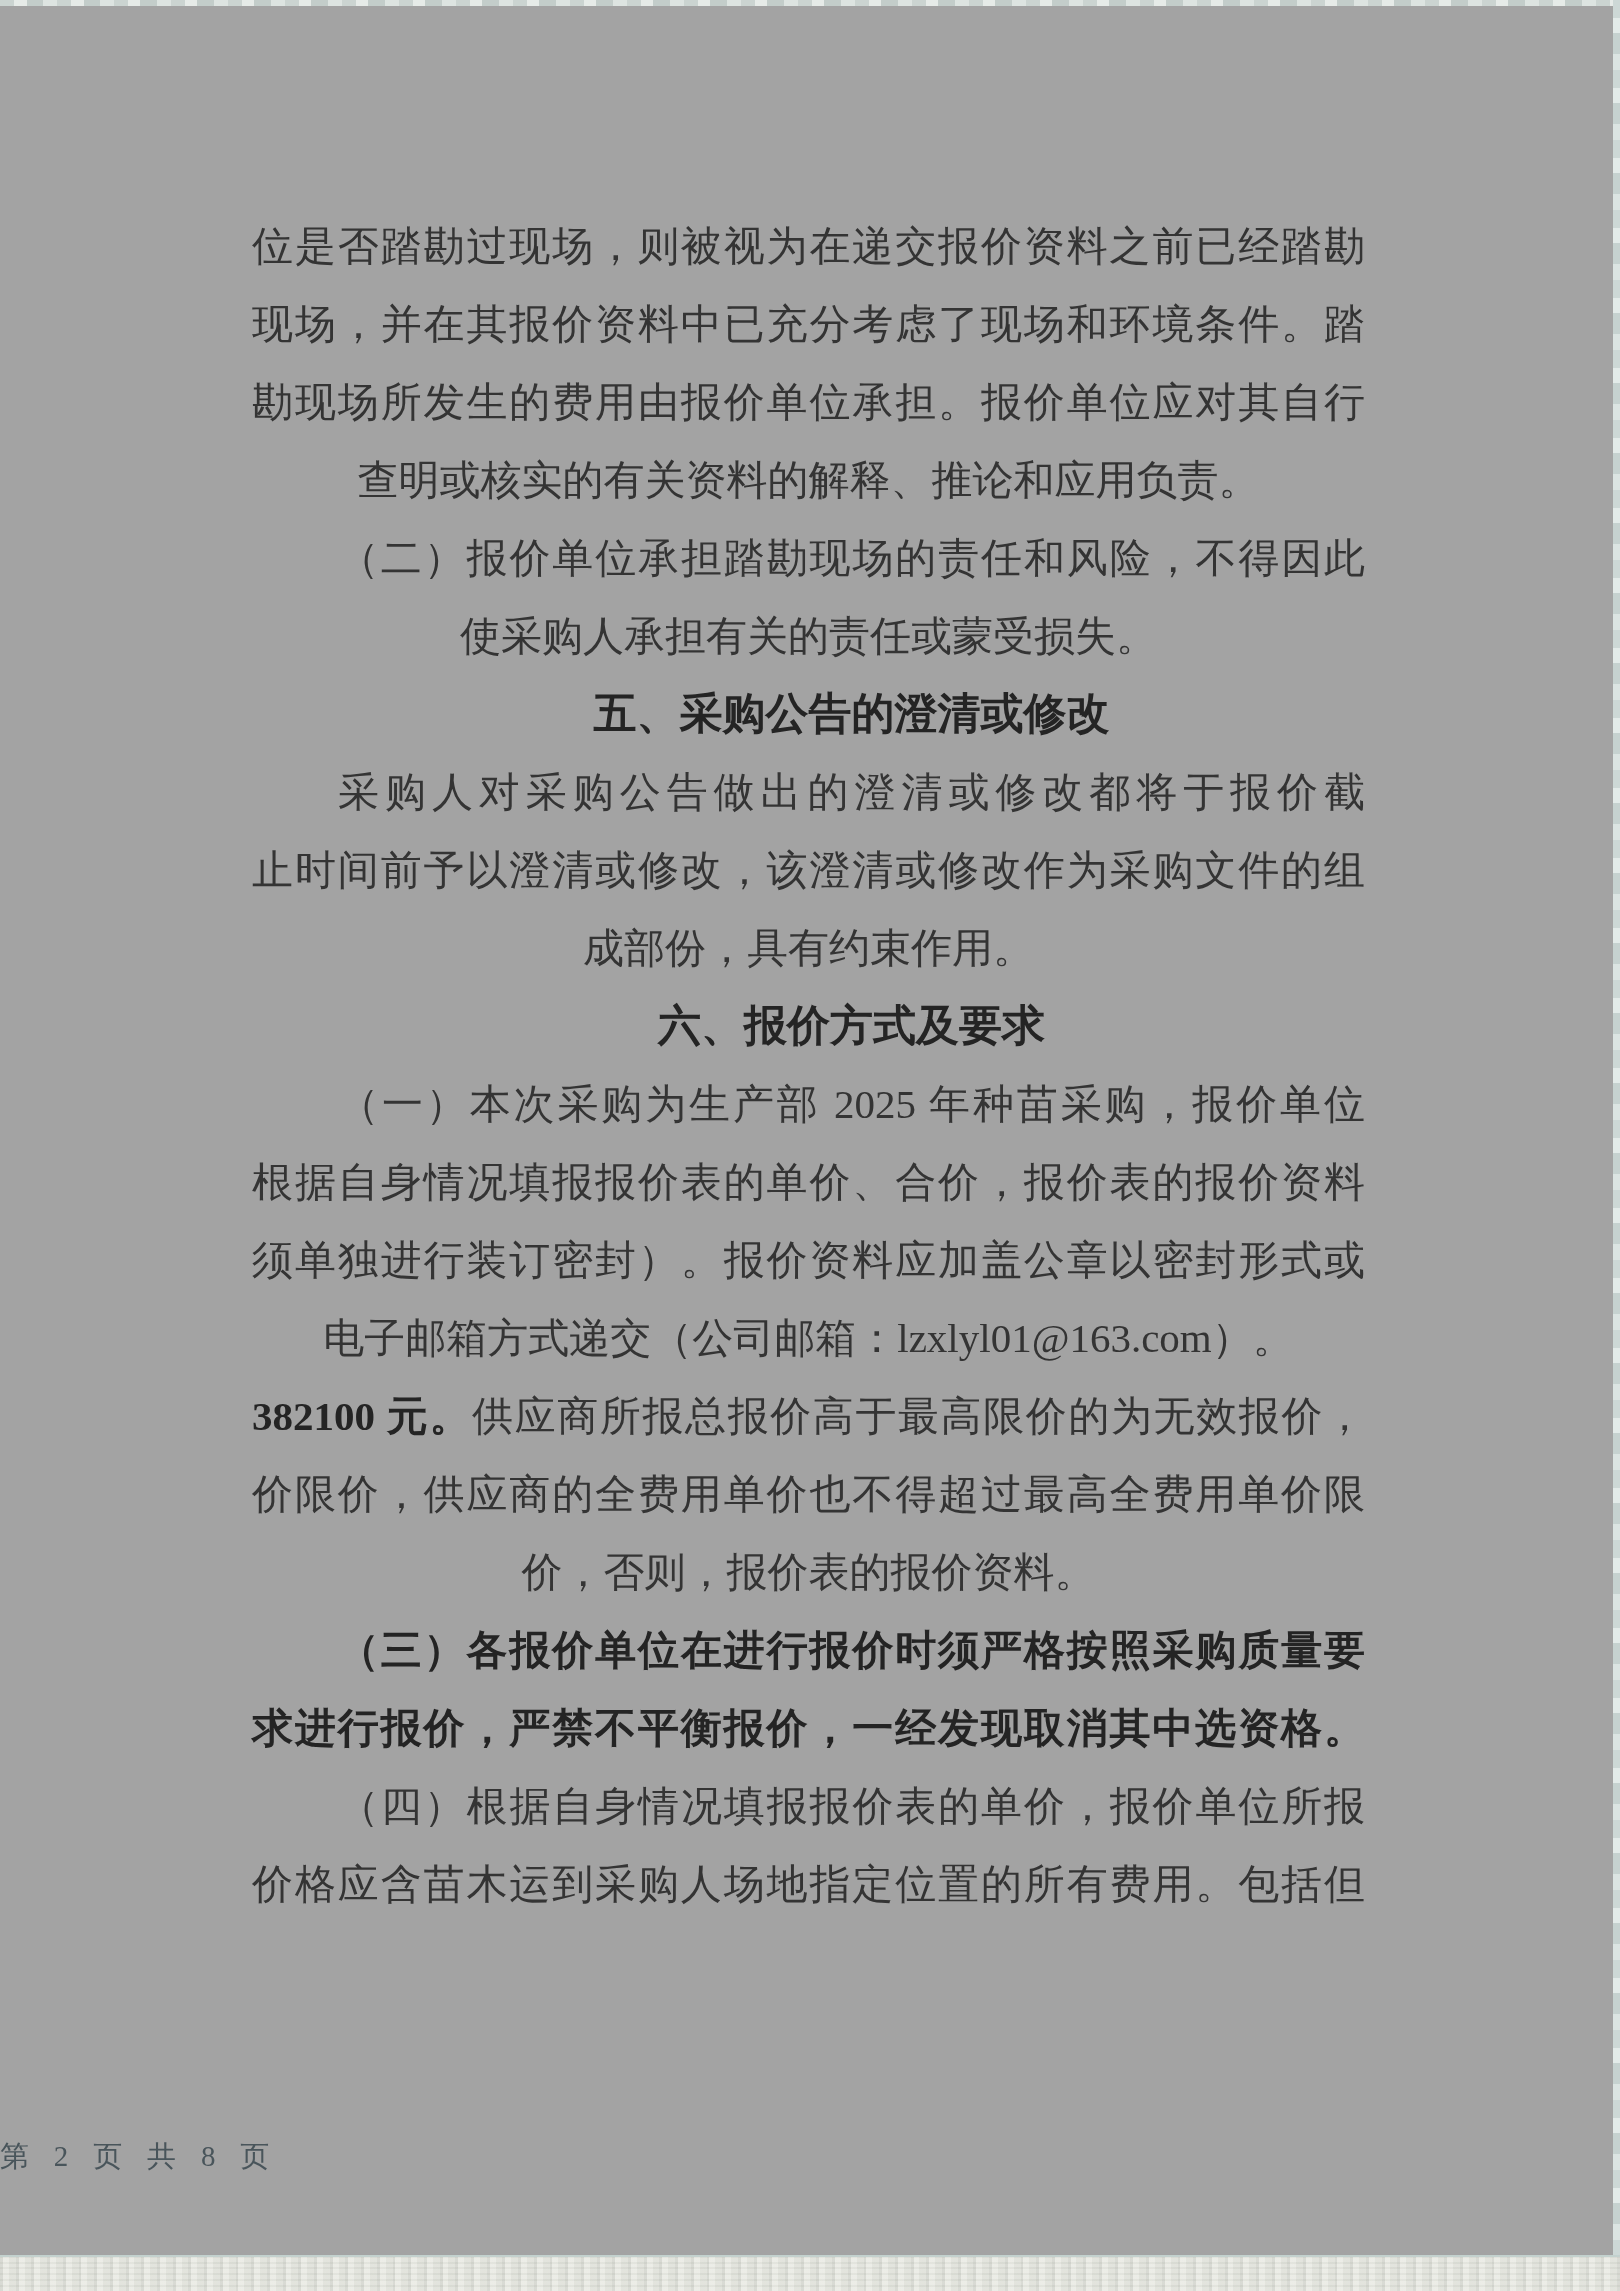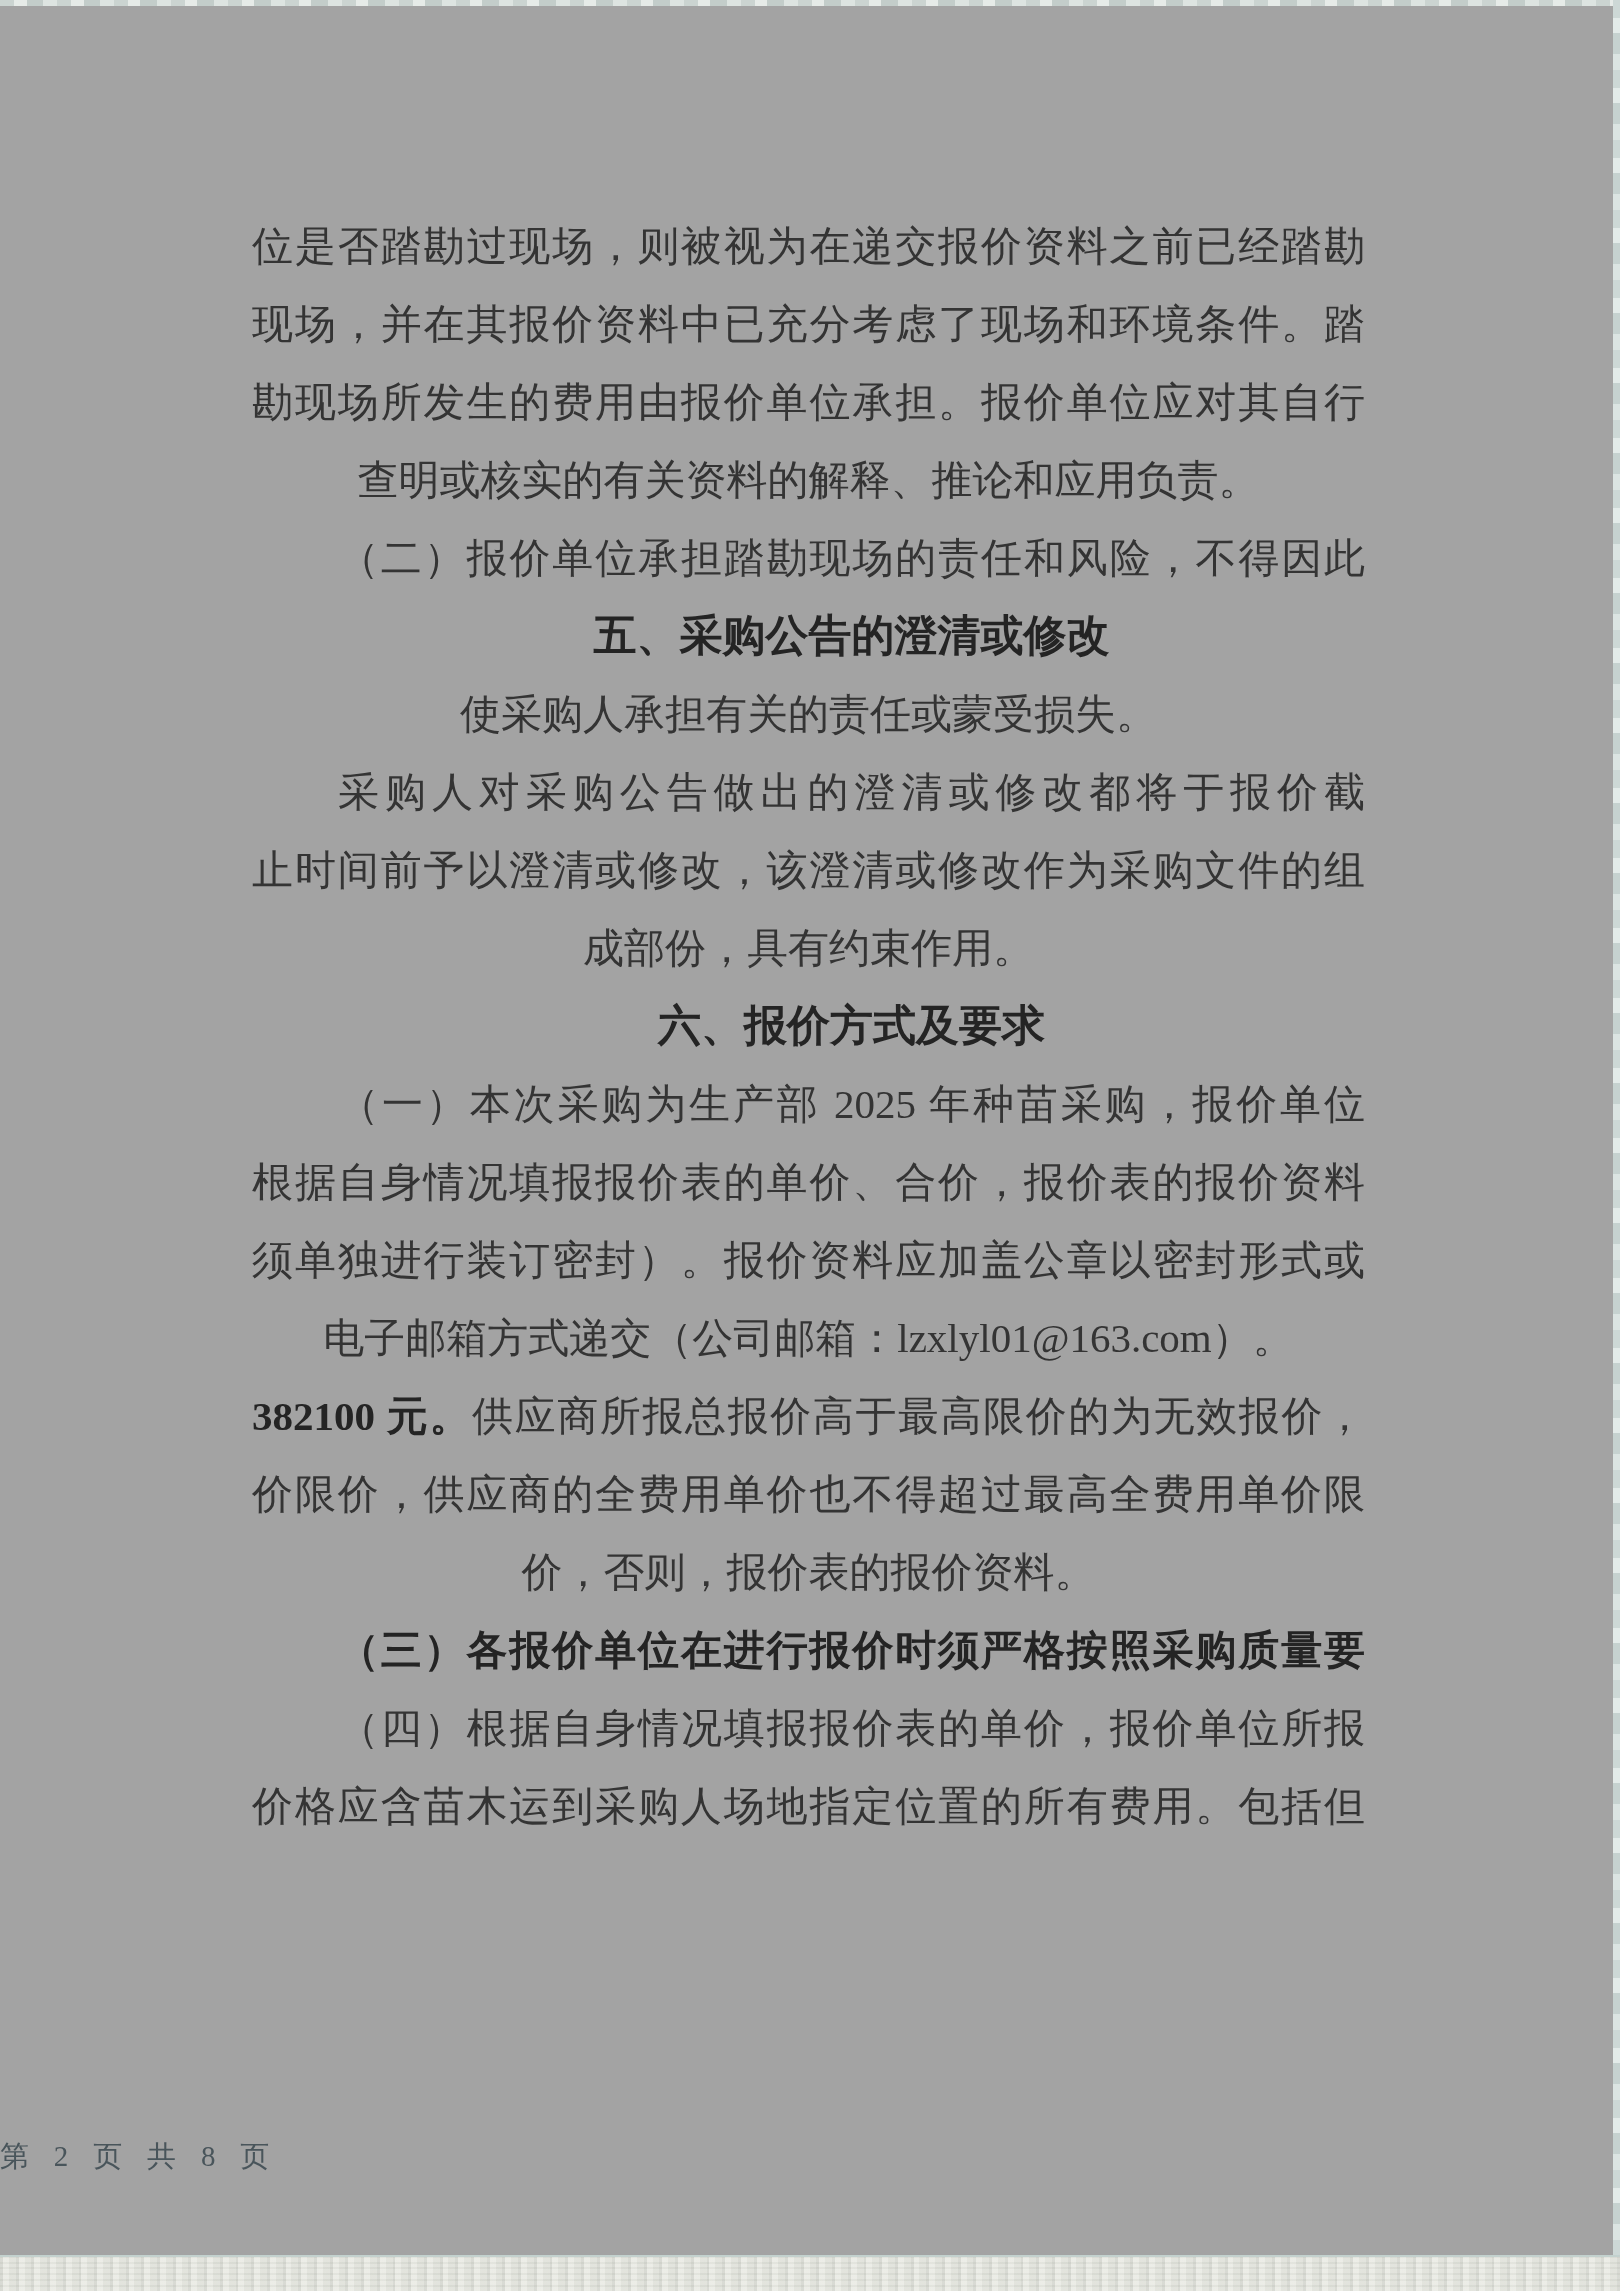--- a/index.html
+++ b/index.html
@@ -60,33 +60,34 @@
 
 <div class="page">
   <div class="scan-top"></div>
   <div class="scan-right"></div>
   <div class="doc">
       <div class="line justify"><span>位是否踏勘过现场，则被视为在递交报价资料之前已经踏勘</span></div>
       <div class="line justify"><span>现场，并在其报价资料中已充分考虑了现场和环境条件。踏</span></div>
       <div class="line justify"><span>勘现场所发生的费用由报价单位承担。报价单位应对其自行</span></div>
       <div class="line"><span>查明或核实的有关资料的解释、推论和应用负责。</span></div>
       <div class="line indent justify"><span>（二）报价单位承担踏勘现场的责任和风险，不得因此</span></div>
+      <div class="line"><span>使采购人承担有关的责任或蒙受损失。</span></div>
       <div class="line indent heading"><span class="b">五、采购公告的澄清或修改</span></div>
-      <div class="line"><span>使采购人承担有关的责任或蒙受损失。</span></div>
       <div class="line indent justify"><span>采购人对采购公告做出的澄清或修改都将于报价截</span></div>
       <div class="line justify"><span>止时间前予以澄清或修改，该澄清或修改作为采购文件的组</span></div>
       <div class="line"><span>成部份，具有约束作用。</span></div>
       <div class="line indent heading"><span class="b">六、报价方式及要求</span></div>
       <div class="line indent justify"><span>（一）本次采购为生产部 2025 年种苗采购，报价单位</span></div>
       <div class="line justify"><span>根据自身情况填报报价表的单价、合价，报价表的报价资料</span></div>
       <div class="line justify"><span>须单独进行装订密封）。报价资料应加盖公章以密封形式或</span></div>
       <div class="line"><span>电子邮箱方式递交（公司邮箱：lzxlyl01@163.com）。</span></div>
       <div class="line justify"><span class="b">382100 元。</span><span>供应商所报总报价高于最高限价的为无效报价，</span></div>
       <div class="line justify"><span>价限价，供应商的全费用单价也不得超过最高全费用单价限</span></div>
       <div class="line"><span>价，否则，报价表的报价资料。</span></div>
       <div class="line indent justify"><span class="b">（三）各报价单位在进行报价时须严格按照采购质量要</span></div>
+      <div class="line justify"><span class="b">求进行报价，严禁不平衡报价，一经发现取消其中选资格。</span></div>
       <div class="line indent justify"><span>（四）根据自身情况填报报价表的单价，报价单位所报</span></div>
       <div class="line justify"><span>价格应含苗木运到采购人场地指定位置的所有费用。包括但</span></div>
     </div>
   <div class="footer">第 2 页 共 8 页</div>
   <div class="scan-bottom"></div>
 </div>
 
 
 </body></html>

